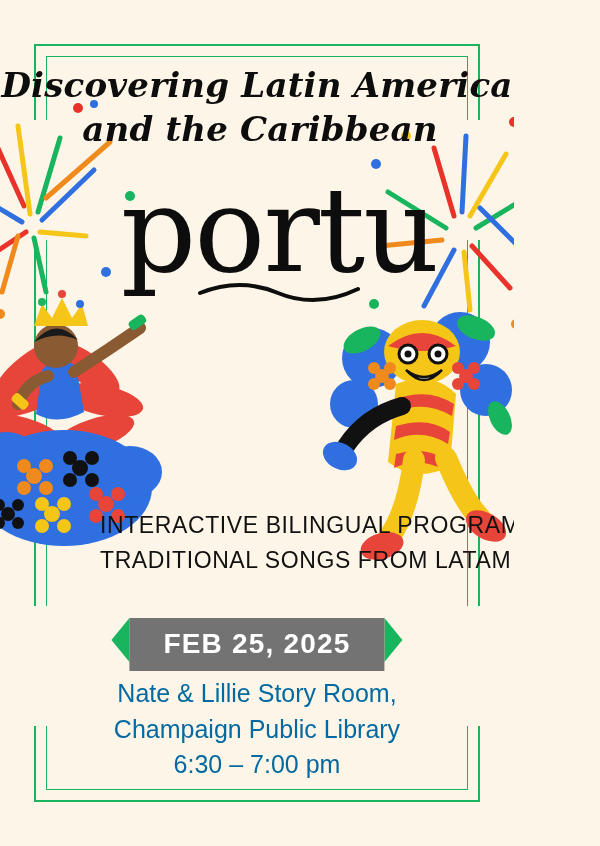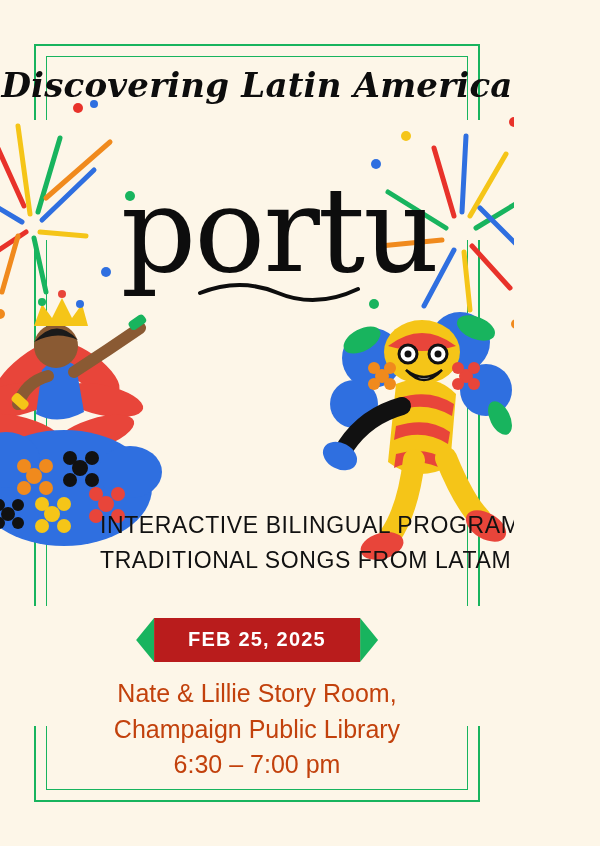--- a/index.html
+++ b/index.html
@@ -121,24 +121,24 @@
 
   .date-ribbon {
     position: absolute;
     left: 50%;
     top: 618px;
     transform: translateX(-50%);
     z-index: 7;
   }
   .ribbon-body {
     position: relative;
-    background: #b91c1c;
+    background: #737373;
     color: #ffffff;
     font-weight: bold;
-    font-size: 20px;
+    font-size: 28px;
     letter-spacing: 1.2px;
     padding: 10px 34px 11px 34px;
     font-family: "Liberation Sans", sans-serif;
   }
   .ribbon-tail {
     position: absolute;
     top: 0;
     width: 0; height: 0;
     border-top: 22px solid transparent;
     border-bottom: 22px solid transparent;
@@ -153,21 +153,21 @@
   }
 
   .venue {
     position: absolute;
     left: 0; right: 0;
     top: 676px;
     text-align: center;
     font-family: "Liberation Sans", sans-serif;
     font-size: 25px;
     line-height: 1.42;
-    color: #c2410c;
+    color: #0369a1;
     z-index: 5;
   }
   .venue div { white-space: nowrap; }
 </style>
 </head>
 <body>
 
 <div class="poster">
 
   <div class="frame-outer"></div>
@@ -353,20 +353,21 @@
           <circle cx="148" cy="88" r="6"></circle>
           <circle cx="164" cy="88" r="6"></circle>
           <circle cx="148" cy="104" r="6"></circle>
           <circle cx="164" cy="104" r="6"></circle>
         </g>
     </svg>
   </div>
 
   <div class="script-title">
     <span class="l1">Discovering Latin America</span>
+    <span class="l2">and the Caribbean</span>
   </div>
 
   <div class="word-mark">
     <span class="wm1">portu</span>
     <svg class="swash" width="170" height="26" viewBox="0 0 170 26">
       <path d="M6 14 q40 -16 78 0 q38 16 80 -4" stroke="#0d0d0d" stroke-width="4" fill="none" stroke-linecap="round"></path>
     </svg>
   </div>
 
   <div class="blurb">

